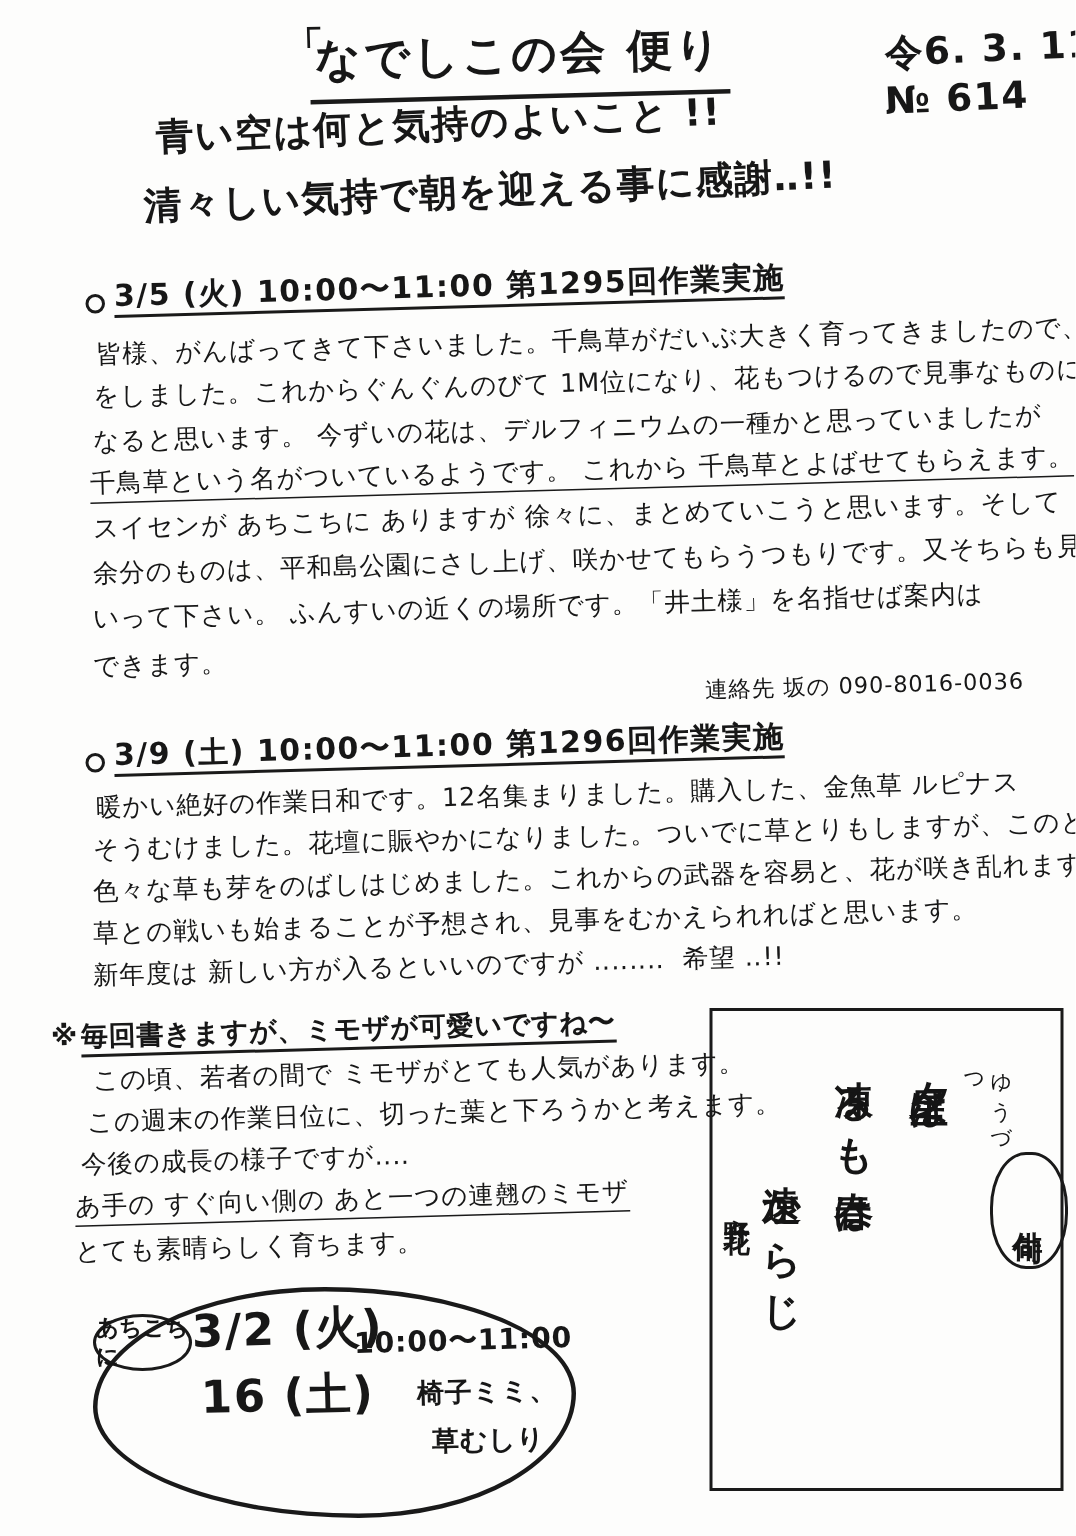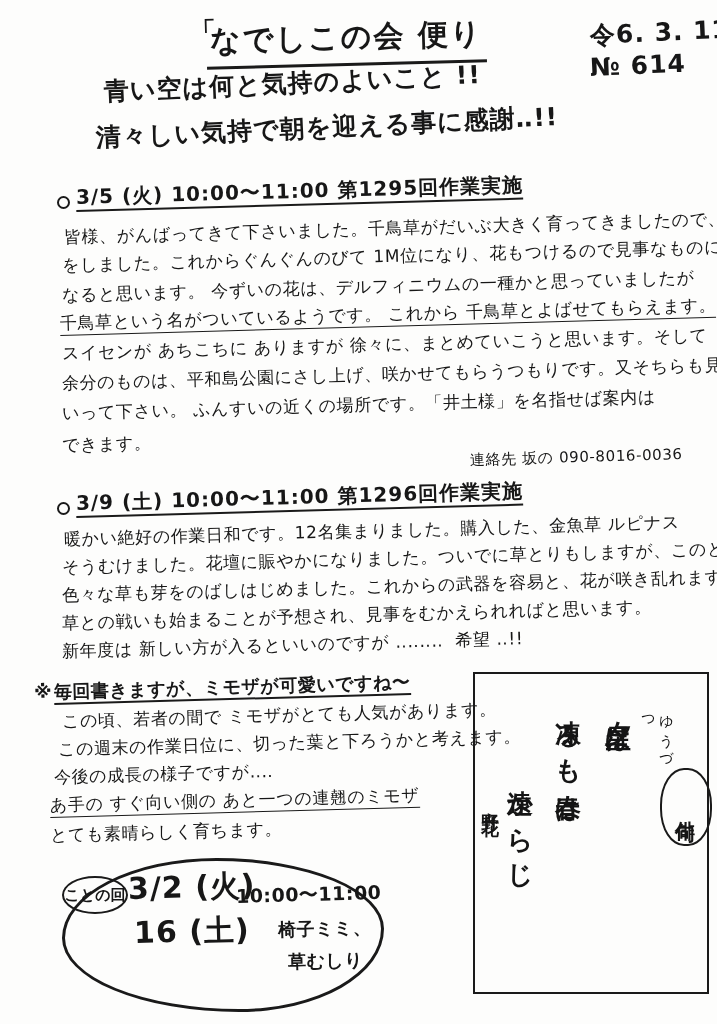--- a/index.html
+++ b/index.html
@@ -219,21 +219,21 @@
 
   <div class="haiku-small" style="left:640px; top:706px; height:60px;">ゆうづつ</div>
 
   <div class="haiku-col" style="left:604px; top:700px; height:140px;">夕星は</div>
   <div class="haiku-col" style="left:554px; top:700px; height:230px;">凍るも春は</div>
   <div class="haiku-col" style="left:506px; top:770px; height:180px;">遠からじ</div>
   <div class="haiku-small" style="left:478px; top:800px; height:80px; font-size:18px; font-weight:bold;">野々花</div>
 
   <div class="cloud" style="left:62px; top:858px; width:316px; height:148px;"></div>
 
-  <div class="ellipse-tag" style="left:62px; top:876px; width:62px; height:34px;">ことの回</div>
+  <div class="ellipse-tag" style="left:62px; top:876px; width:62px; height:34px;">あちこちに</div>
 
   <div class="hw cloud-date slant" style="left:128px; top:872px;">3/2 (火)</div>
   <div class="hw cloud-date slant" style="left:134px; top:916px;">16 (土)</div>
   <div class="hw cloud-time slant" style="left:236px; top:886px;">10:00〜11:00</div>
   <div class="hw cloud-note slant" style="left:278px; top:920px;">椅子ミミ、</div>
   <div class="hw cloud-note slant" style="left:288px; top:952px;">草むしり</div>
 
 </div>
 
 </body></html>

